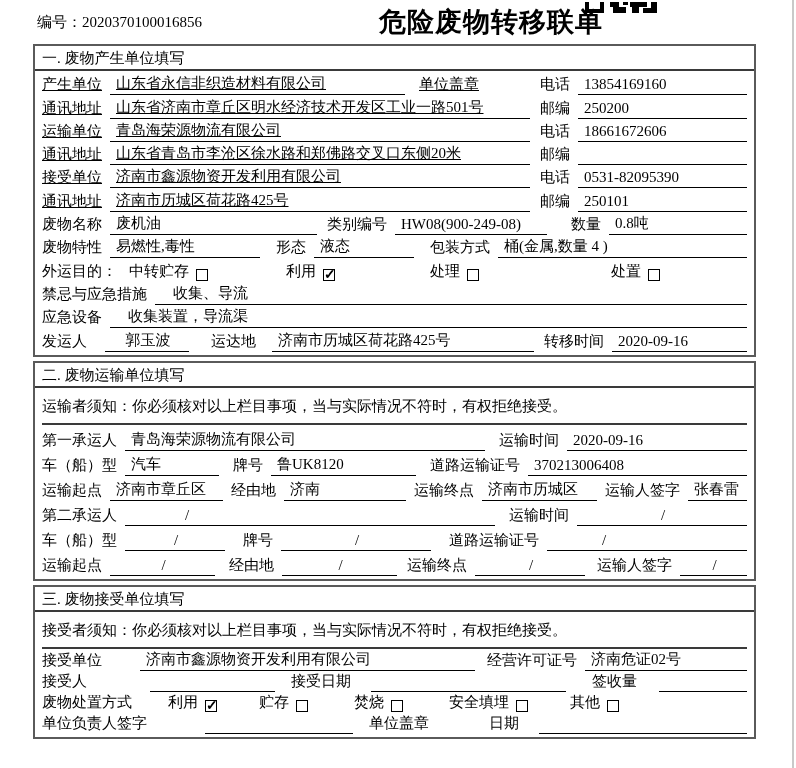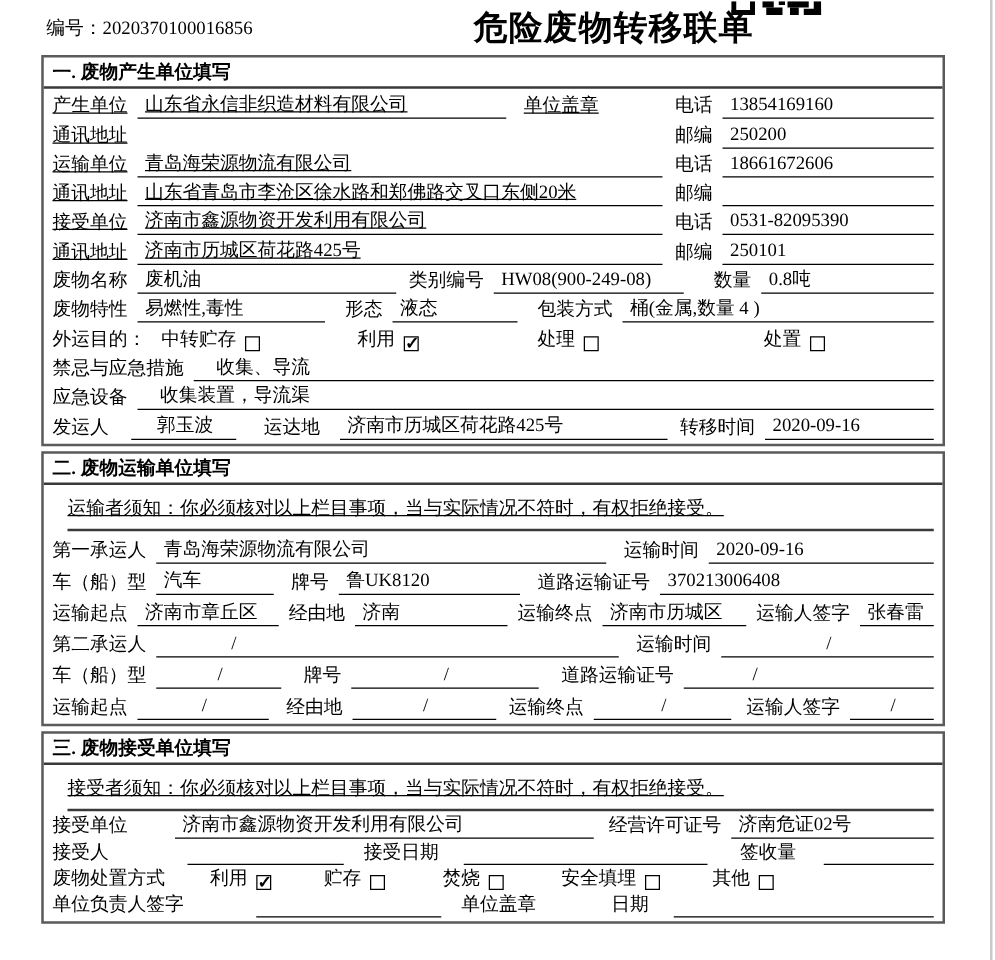--- a/index.html
+++ b/index.html
@@ -9,23 +9,23 @@
   .page-edge { position:absolute; right:2px; top:0; width:2px; height:100%; background:#c9c9c9; }
 
   
   .doc-header { position:relative; height:44px; }
   .serial { position:absolute; left:4px; top:13px; font-size:15px; }
   .doc-title { position:absolute; left:346px; top:4px; font-size:27px; font-weight:bold; letter-spacing:1px; }
   .qr-frag { position:absolute; left:552px; top:0; }
 
   
   .section { width:723px; border:2px solid #5a5a5a; margin-bottom:4px; background:#fff; }
-  .sec-title { font-size:15px; font-weight:bold; padding:3px 7px 2px 7px; border-bottom:2px solid #3a3a3a; line-height:18px; }
+  .sec-title { font-size:15px; font-weight:normal; padding:3px 7px 2px 7px; border-bottom:2px solid #3a3a3a; line-height:18px; }
   .sec-body { padding:1px 7px 3px 7px; }
-  .notice { font-size:15px; padding:8px 0 7px 0; border-bottom:2px solid #3a3a3a; margin:0 0 1px 12px;text-decoration:underline; }
+  .notice { font-size:15px; padding:8px 0 7px 0; border-bottom:2px solid #3a3a3a; margin:0 0 1px 0; }
 
   .row { display:flex; align-items:flex-end; }
   .s1 .row { height:23.3px; }
   .s2 .row { height:25px; }
   .s3 .row { height:21px; }
   .lbl { white-space:nowrap; margin-right:8px; padding-bottom:1px; }
   .fill { border-bottom:1px solid #000; padding:0 4px 1px 6px; white-space:nowrap; overflow:hidden; }
   .grow { flex:1 1 auto; }
   .left-group { flex:0 0 498px; display:flex; align-items:flex-end;text-decoration:underline; }
   .ctr { text-align:center; }
@@ -70,20 +70,21 @@
           <span class="lbl">产生单位</span>
           <span class="fill" style="width:295px">山东省永信非织造材料有限公司</span>
           <span class="lbl" style="margin-left:14px">单位盖章</span>
         </div>
         <span class="lbl">电话</span>
         <span class="fill grow">13854169160</span>
       </div>
       <div class="row">
         <div class="left-group">
           <span class="lbl">通讯地址</span>
+          <span class="fill grow" style="margin-right:10px">山东省济南市章丘区明水经济技术开发区工业一路501号</span>
         </div>
         <span class="lbl">邮编</span>
         <span class="fill grow">250200</span>
       </div>
       <div class="row">
         <div class="left-group">
           <span class="lbl">运输单位</span>
           <span class="fill grow" style="margin-right:10px">青岛海荣源物流有限公司</span>
         </div>
         <span class="lbl">电话</span>

